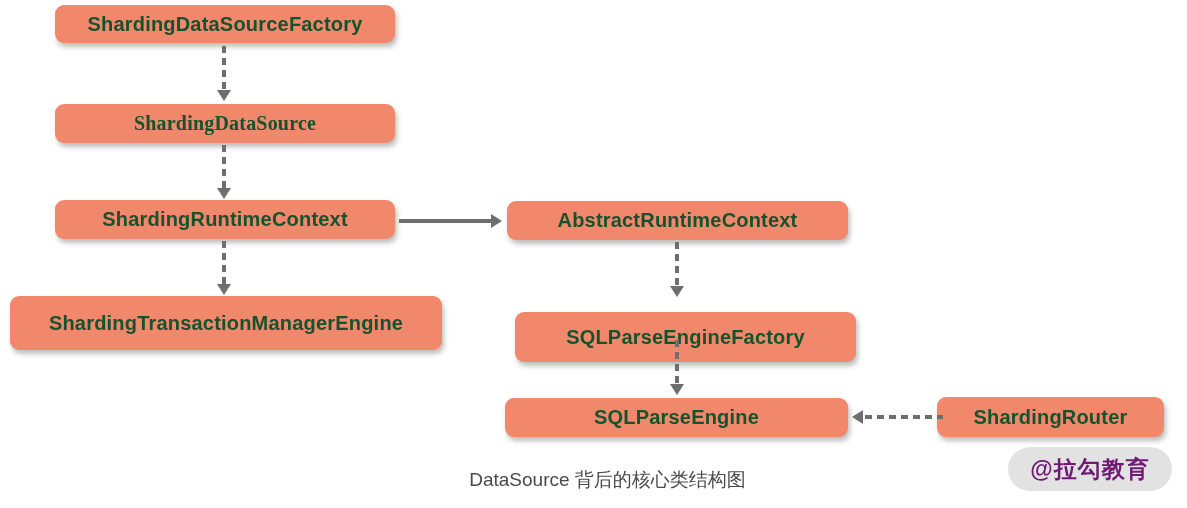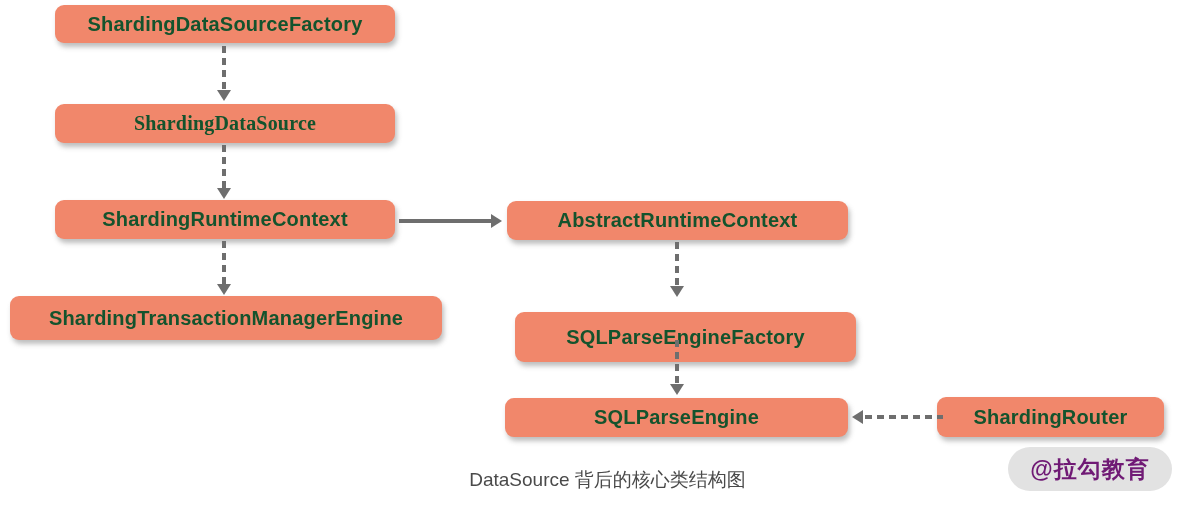--- a/index.html
+++ b/index.html
@@ -96,21 +96,21 @@
 <body>
 
 <div class="canvas">
 
   <div class="node" style="left:55px; top:5px; width:340px; height:38px;">ShardingDataSourceFactory</div>
 
   <div class="node" style="left:55px; top:104px; width:340px; height:39px;font-family:Liberation Serif, serif;">ShardingDataSource</div>
 
   <div class="node" style="left:55px; top:200px; width:340px; height:39px;">ShardingRuntimeContext</div>
 
-  <div class="node" style="left:10px; top:296px; width:432px; height:44px;">ShardingTransactionManagerEngine</div>
+  <div class="node" style="left:10px; top:296px; width:432px; height:54px;">ShardingTransactionManagerEngine</div>
 
   <div class="node" style="left:507px; top:201px; width:341px; height:39px;">AbstractRuntimeContext</div>
 
   <div class="node" style="left:507px; top:312px; width:341px; height:50px;margin-left:8px;">SQLParseEngineFactory</div>
 
   <div class="node" style="left:505px; top:398px; width:343px; height:39px;">SQLParseEngine</div>
 
   <div class="node" style="left:937px; top:397px; width:227px; height:40px;text-align:right;">ShardingRouter</div>
 
   <div class="edge-v-dashed" style="left:222px; top:46px; height:44px;"></div>

